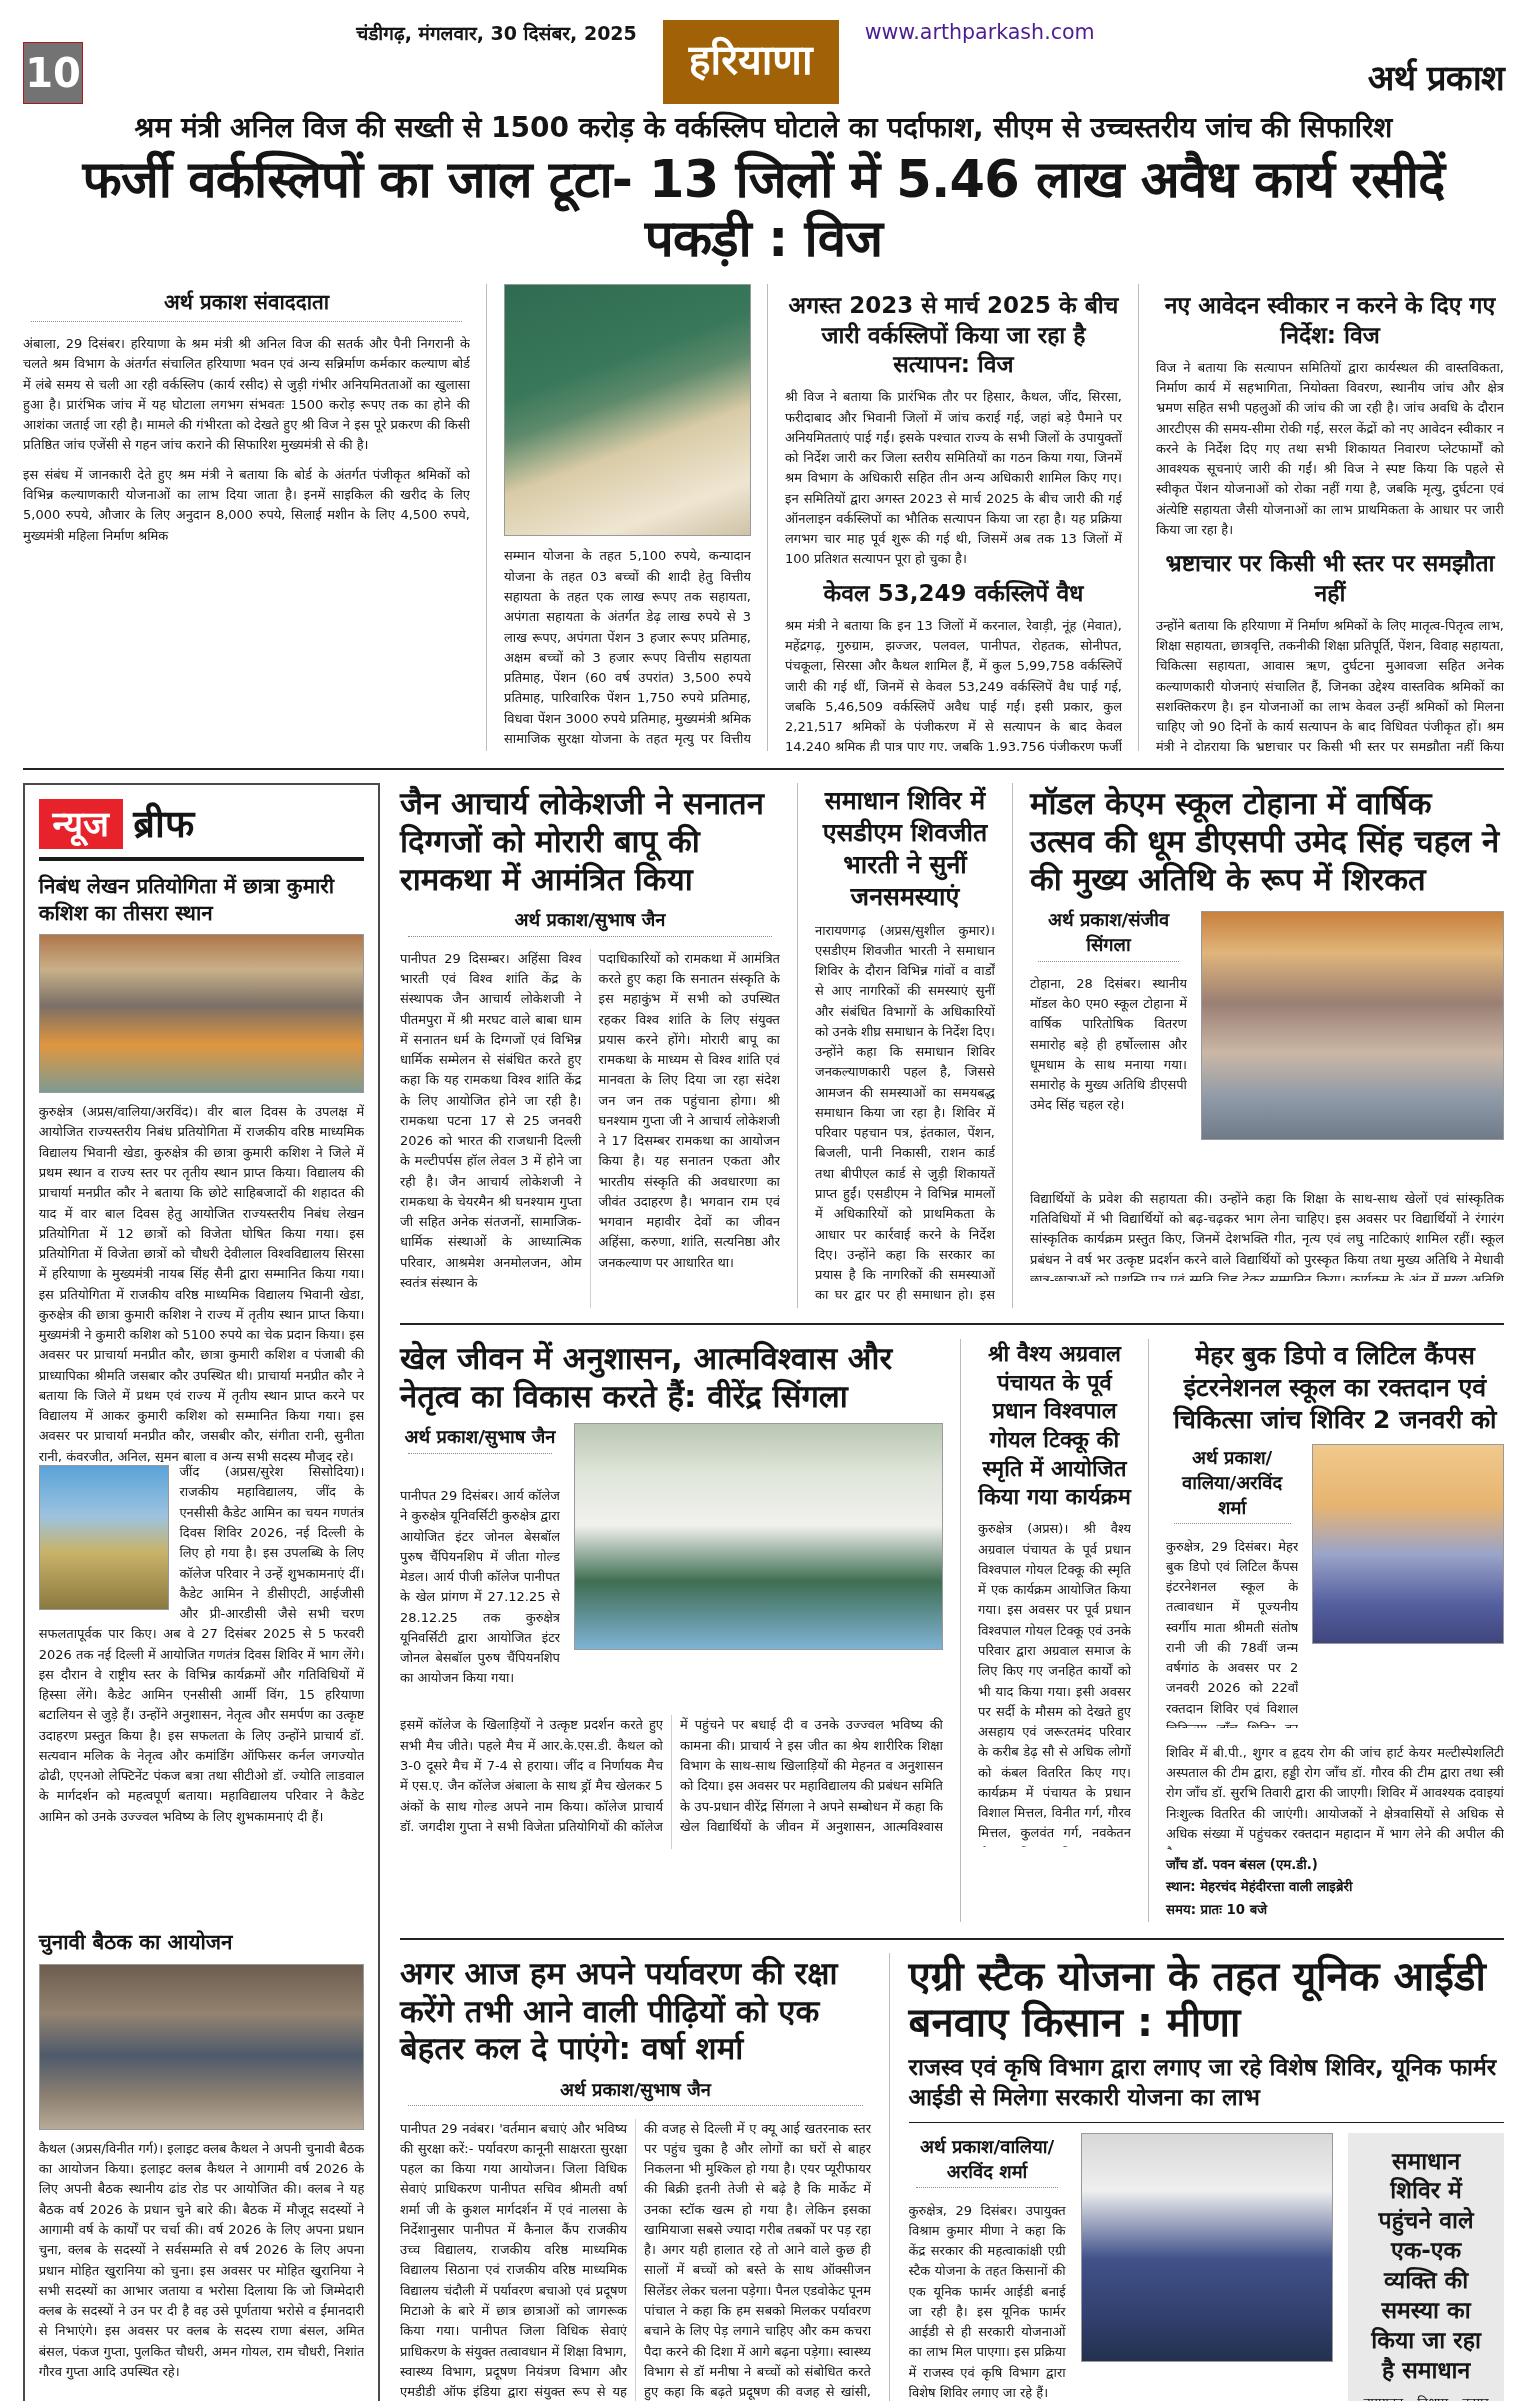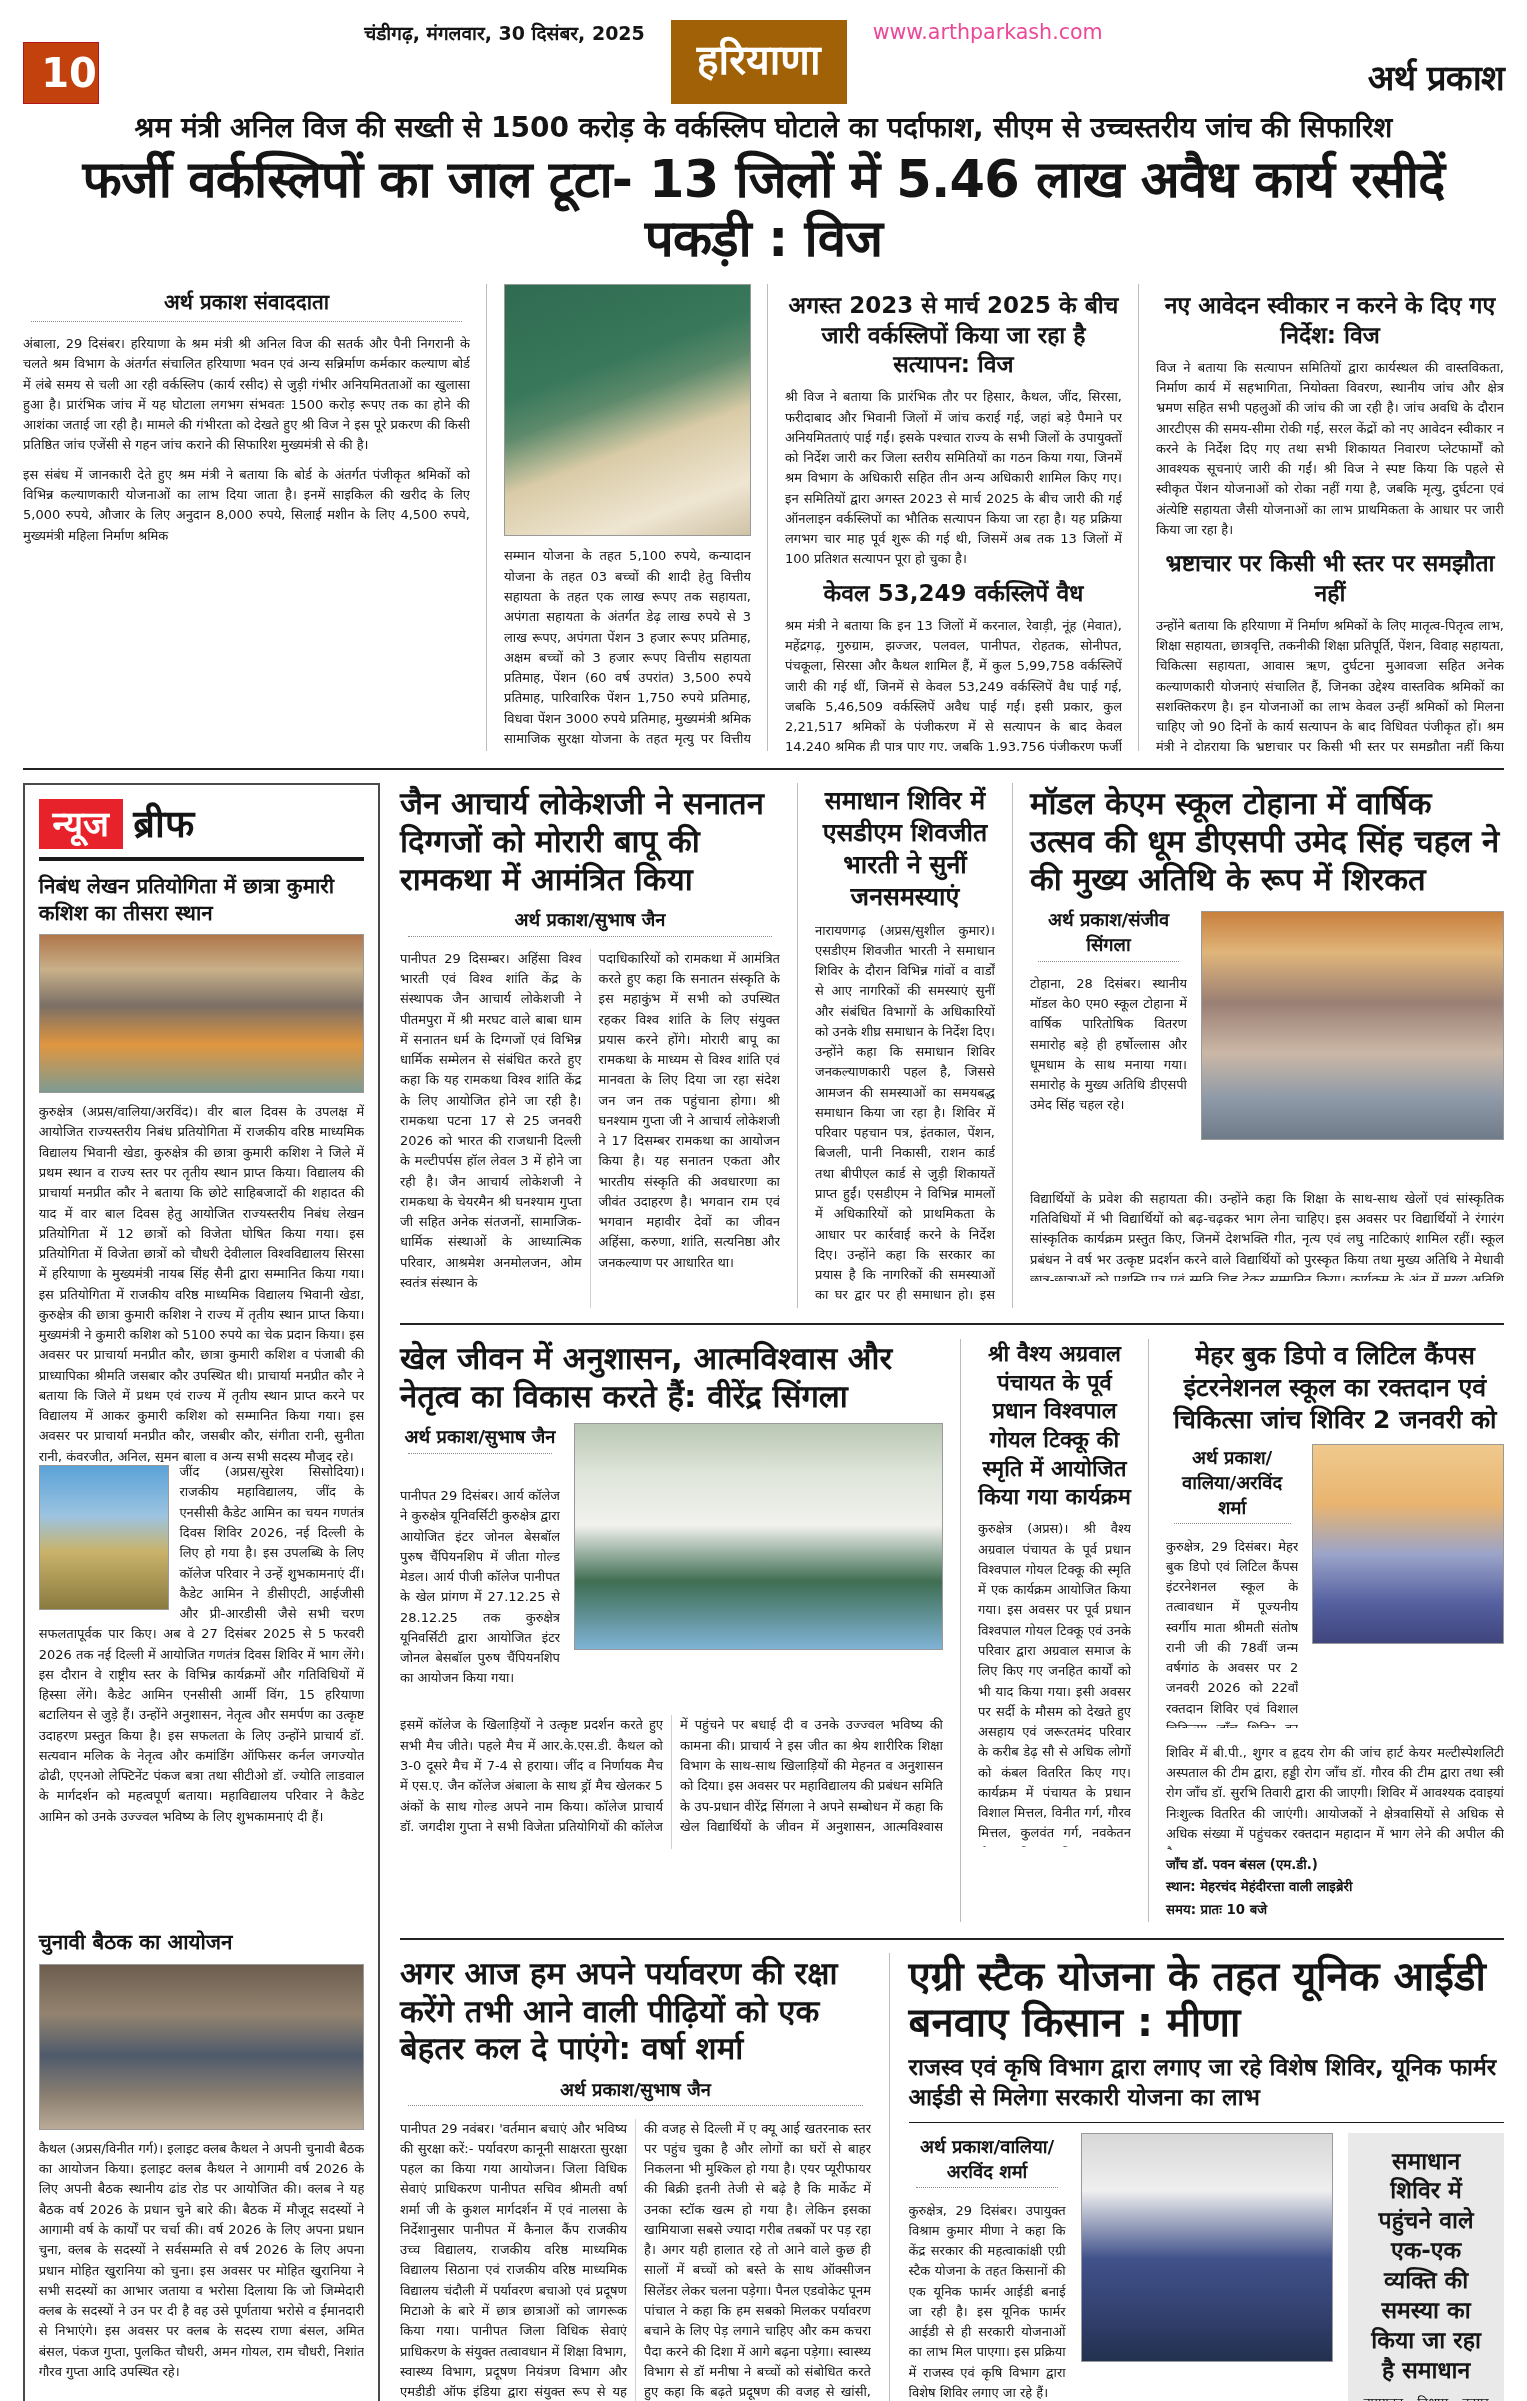--- a/index.html
+++ b/index.html
@@ -1,24 +1,24 @@
 <!DOCTYPE html>
 <html lang="hi" style="font-size:12.2px"><head>
 <meta charset="utf-8">
 <style>
   html,body{margin:0;padding:0;background:#f2f2f2;}
   body{width:1527px;font-family:"DejaVu Sans","Liberation Sans",sans-serif;color:#151515;}
   .sheet{width:1527px;min-height:2401px;background:#ffffff;box-sizing:border-box;padding:20px 23px 15.3px 23px;position:relative;}
   
   .hdr{display:flex;align-items:flex-end;gap:18.3px;position:relative;padding-bottom:0;}
-  .pageno{background:#c2410c;color:#fff;font-size:40px;font-weight:bold;width:58px;height:60px;display:flex;align-items:center;justify-content:center;border:0.8px solid #b3151c;padding-left:16px;}
+  .pageno{background:#737373;color:#fff;font-size:40px;font-weight:bold;width:58px;height:60px;display:flex;align-items:center;justify-content:center;border:0.8px solid #b3151c;}
   .hdr-mid{flex:1;display:flex;align-items:flex-start;justify-content:center;gap:26px;}
   .hdr-date{font-weight:bold;font-size:19px;padding-bottom:20px;white-space:nowrap;}
   .secbox{background:#a16207;color:#fff;font-weight:bold;font-size:41px;padding:20px 26px 23px 26px;line-height:1;}
-  .hdr-url{font-size:20.6px;color:#ec4899;padding-bottom:20px;white-space:nowrap;}
+  .hdr-url{font-size:20.6px;color:#4c1d95;padding-bottom:20px;white-space:nowrap;}
   .masthead{font-weight:bold;font-size:35px;line-height:1;padding-bottom:7.6px;white-space:nowrap;letter-spacing:-0.8px;}
   .hdr-rule{height:3.1px;background:#1a1a1a;margin-top:-17px;position:relative;z-index:-1;}
   
   .kicker{font-size:28px;font-weight:bold;text-align:center;margin:20px 7.6px 4.6px 7.6px;line-height:1.25;}
   .mainhead{font-size:51px;font-weight:800;text-align:center;line-height:1.15;margin:6.1px 0 15.3px 0;letter-spacing:-0.8px;}
   .lead-cols{display:grid;grid-template-columns:447px 265px 355px 1fr;column-gap:16px;border-bottom:2.3px solid #222;padding-bottom:17px;}
   .lead-cols>div+div{border-left:0.8px solid #bcbcbc;padding-left:17px;}
   .byline-c{font-weight:bold;font-size:20.6px;text-align:center;margin:3.1px 0 4.6px 0;}
   .dotrule{border-bottom:1.5px dotted #8a8a8a;margin:0 7.6px 12.2px 7.6px;height:1.5px;}
   p.body{font-size:13px;line-height:1.56;text-align:justify;margin:0 0 9.2px 0;}

